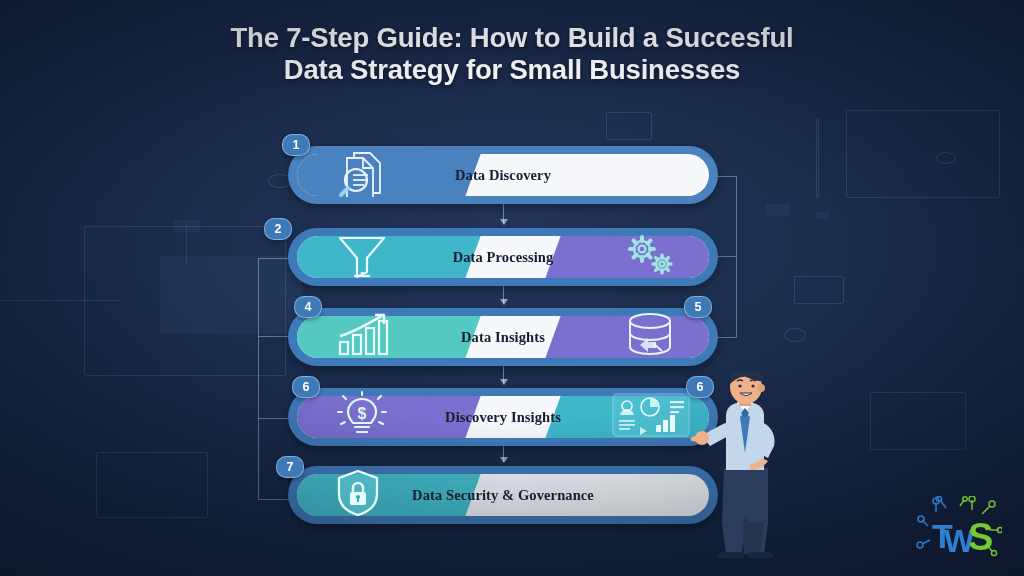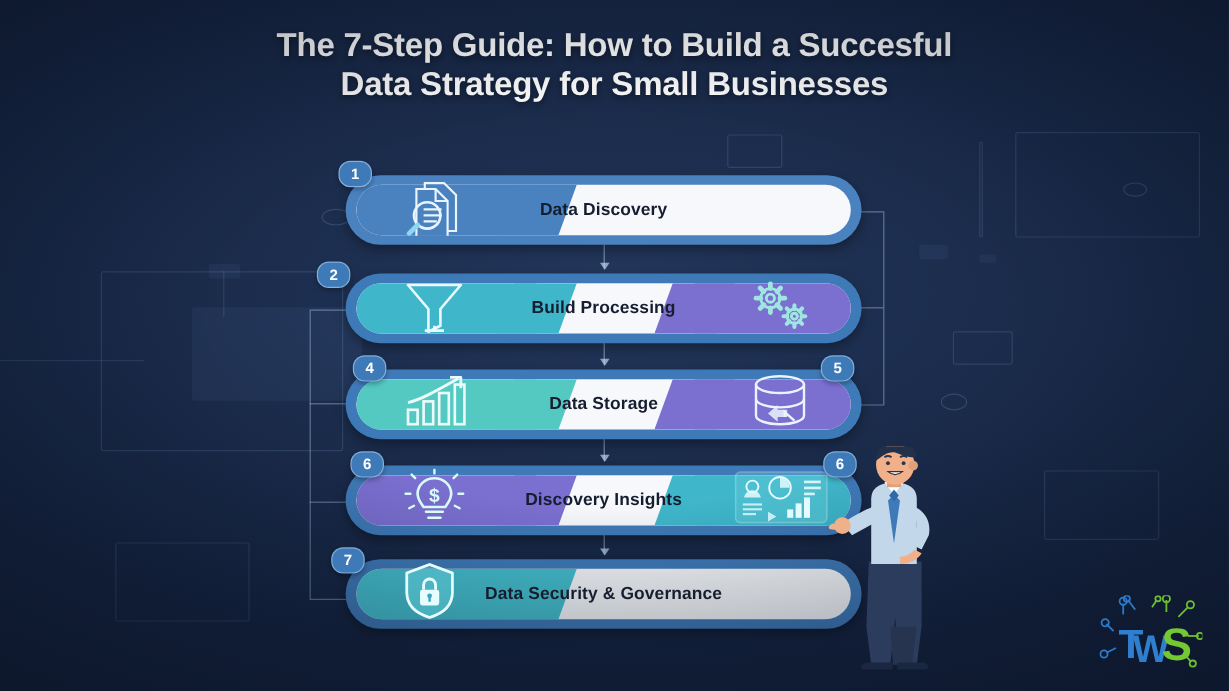--- a/index.html
+++ b/index.html
@@ -60,21 +60,21 @@
   }
   .seg-right::before{
     content:"";position:absolute;left:-26px;top:0;bottom:0;width:52px;
     background:inherit;transform:skewX(-20deg);
   }
   .row-label{
     position:absolute;left:0;right:0;top:0;bottom:0;
     display:flex;align-items:center;justify-content:center;
     color:#161d2e;font-weight:bold;font-size:14.5px;
     letter-spacing:0.1px;white-space:nowrap;z-index:5;
-    font-family:Liberation Sans, sans-serif;
+    font-family:Liberation Serif, serif;
   }
   .icon-box{position:absolute;top:50%;transform:translateY(-50%);z-index:4;}
   .icon-left{left:46px;}
   .icon-right{right:40px;}
 
   
   .badge{
     position:absolute;width:26px;height:20px;border-radius:10px;
     background:#3f7ab8;border:1px solid rgba(190,220,250,0.55);
     color:#ffffff;font-size:12.5px;font-weight:bold;
@@ -211,21 +211,21 @@
               <line x1="33" y1="32" x2="36" y2="32"></line>
                 <line x1="48" y1="32" x2="51" y2="32"></line>
               <line x1="35.6" y1="25.6" x2="37.8" y2="27.8"></line>
                 <line x1="46.2" y1="36.2" x2="48.4" y2="38.4"></line>
               <line x1="48.4" y1="25.6" x2="46.2" y2="27.8"></line>
                 <line x1="37.8" y1="36.2" x2="35.6" y2="38.4"></line>
             </g>
           </g>
         </svg>
       </div>
-      <div class="row-label">Build Processing</div>
+      <div class="row-label">Data Processing</div>
       <div class="badge badge-l" style="left:-24px;top:-10px;">2</div>
     </div>
 
     <div class="row" style="top:308px;background:#3f7ab8;">
       <div class="row-outer">
         <div class="row-inner">
           <div class="seg seg-left" style="background:#53c9c2;"></div>
           <div class="seg seg-right" style="background:#7b6fd0;"></div>
         </div>
       </div>
@@ -241,21 +241,21 @@
       </div>
       <div class="icon-box icon-right">
         <svg width="56" height="48" viewBox="0 0 56 48" fill="none" stroke="#eaf4ff" stroke-width="2">
           <ellipse cx="28" cy="10" rx="20" ry="7"></ellipse>
           <path d="M8 10v26c0 3.9 9 7 20 7s20-3.1 20-7V10"></path>
           <path d="M8 22c0 3.9 9 7 20 7s20-3.1 20-7"></path>
           <path d="M18 34l8-7v4h8v6h-8v4z" fill="#eaf4ff" stroke="none" opacity="0.85"></path>
           <path d="M40 40l-8-7v4" stroke-width="2"></path>
         </svg>
       </div>
-      <div class="row-label">Data Storage</div>
+      <div class="row-label">Data Insights</div>
       <div class="badge badge-l" style="left:6px;top:-12px;">4</div>
       <div class="badge badge-r" style="right:6px;top:-12px;">5</div>
     </div>
 
     <div class="row" style="top:388px;background:#3f7ab8;">
       <div class="row-outer">
         <div class="row-inner">
           <div class="seg seg-left" style="background:#7b6fd0;"></div>
           <div class="seg seg-right" style="background:#3fb6ca;"></div>
         </div>

